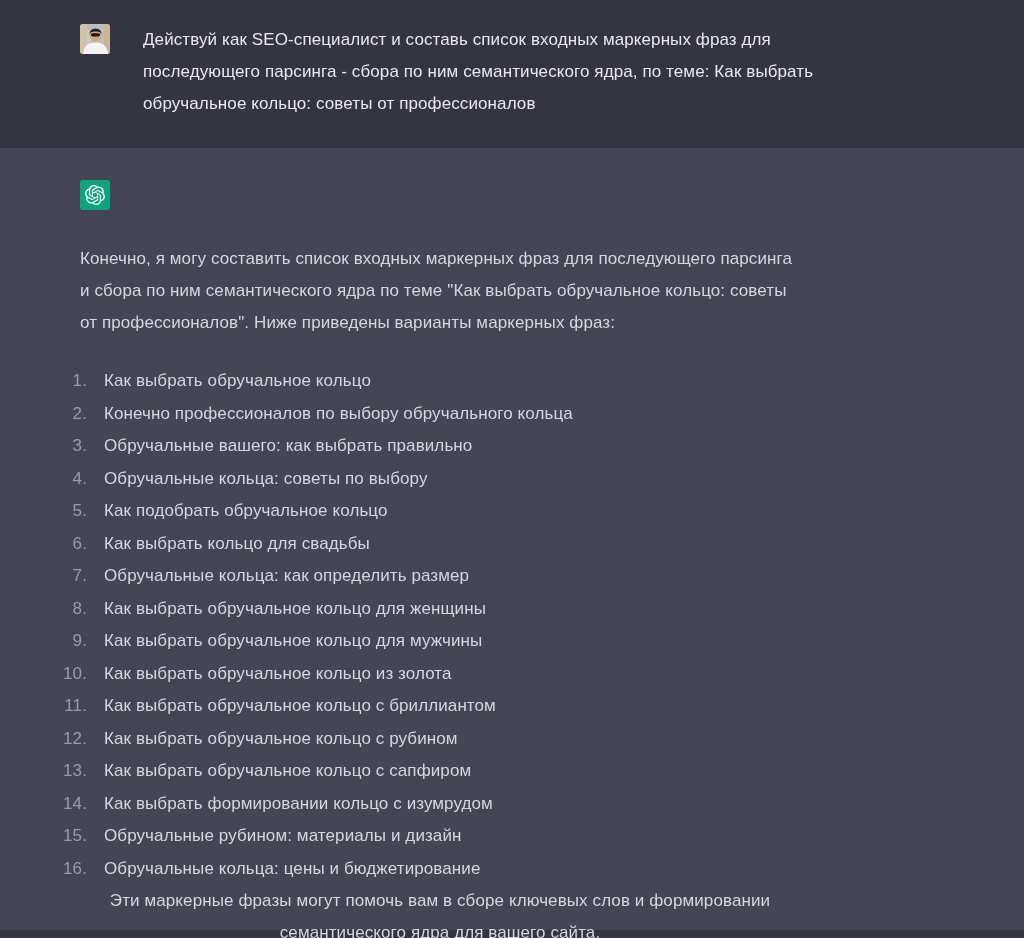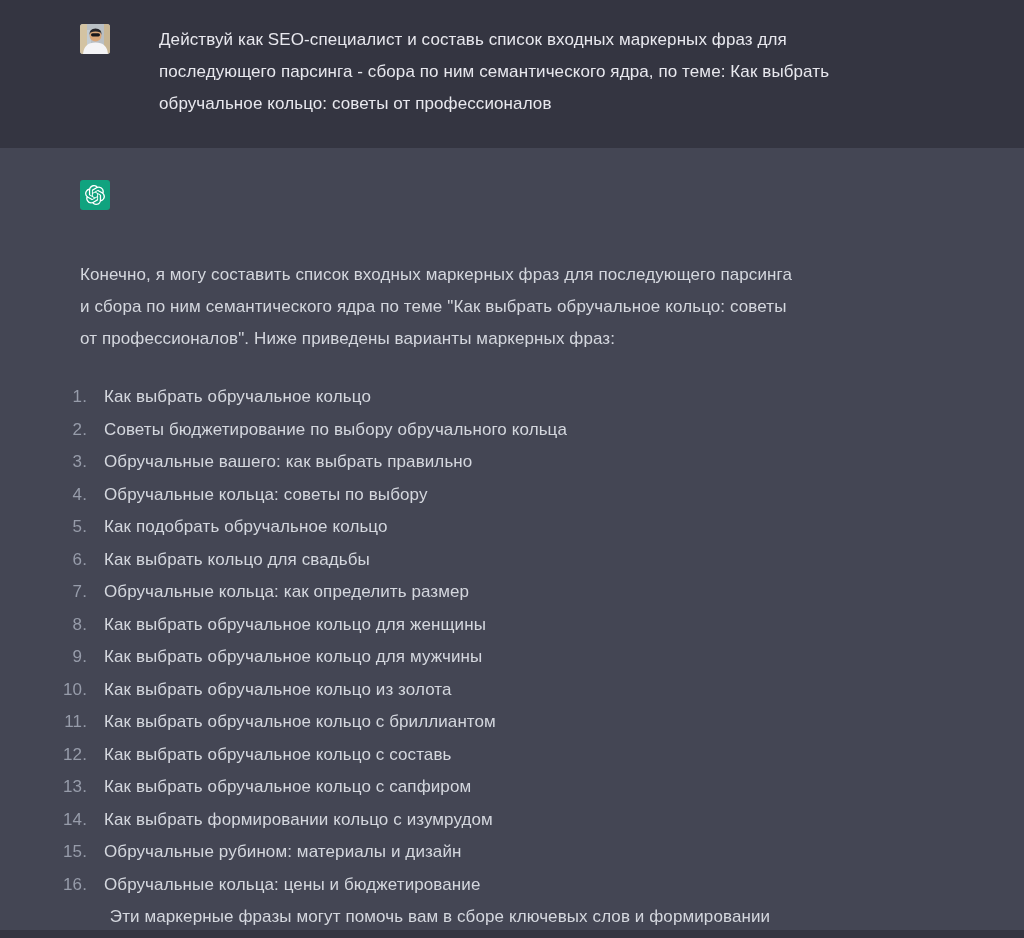--- a/index.html
+++ b/index.html
@@ -8,21 +8,21 @@
     background:#343541;
     font-family:"Liberation Sans","DejaVu Sans",sans-serif;
     overflow:hidden;
     -webkit-font-smoothing:antialiased;
   }
   .message { box-sizing:border-box; }
   .message.user { background:#343541; height:148px; }
   .message.assistant { background:#444654; height:782px; }
   .inner {
     display:flex; align-items:flex-start;
-    gap:49px;
+    gap:33px;
     padding:24px 71px 0 80px;
     box-sizing:border-box;
   }
   .assistant .inner { padding-top:32px;flex-direction:column; }
   .avatar {
     width:30px; height:30px; flex:none;
     border-radius:3px; overflow:hidden;
   }
   .bot-avatar {
     background:#10a37f;
@@ -100,21 +100,21 @@
           <path fill="#ffffff" d="M22.2819 9.8211a5.9847 5.9847 0 0 0-.5157-4.9108 6.0462 6.0462 0 0 0-6.5098-2.9A6.0651 6.0651 0 0 0 4.9807 4.1818a5.9847 5.9847 0 0 0-3.9977 2.9 6.0462 6.0462 0 0 0 .7427 7.0966 5.98 5.98 0 0 0 .511 4.9107 6.051 6.051 0 0 0 6.5146 2.9001A5.9847 5.9847 0 0 0 13.2599 24a6.0557 6.0557 0 0 0 5.7718-4.2058 5.9894 5.9894 0 0 0 3.9977-2.9001 6.0557 6.0557 0 0 0-.7475-7.073zm-9.022 12.6081a4.4755 4.4755 0 0 1-2.8764-1.0408l.1419-.0804 4.7783-2.7582a.7948.7948 0 0 0 .3927-.6813v-6.7369l2.02 1.1686a.071.071 0 0 1 .038.052v5.5826a4.504 4.504 0 0 1-4.4945 4.4944zm-9.6607-4.1254a4.4708 4.4708 0 0 1-.5346-3.0137l.142.0852 4.783 2.7582a.7712.7712 0 0 0 .7806 0l5.8428-3.3685v2.3324a.0804.0804 0 0 1-.0332.0615L9.74 19.9502a4.4992 4.4992 0 0 1-6.1408-1.6464zM2.3408 7.8956a4.485 4.485 0 0 1 2.3655-1.9728V11.6a.7664.7664 0 0 0 .3879.6765l5.8144 3.3543-2.0201 1.1685a.0757.0757 0 0 1-.071 0l-4.8303-2.7865A4.504 4.504 0 0 1 2.3408 7.8956zm16.5963 3.8558L13.1038 8.364 15.1192 7.2a.0757.0757 0 0 1 .071 0l4.8303 2.7913a4.4944 4.4944 0 0 1-.6765 8.1042v-5.6772a.79.79 0 0 0-.407-.667zm2.0107-3.0231l-.142-.0852-4.7735-2.7818a.7759.7759 0 0 0-.7854 0L9.409 9.2297V6.8974a.0662.0662 0 0 1 .0284-.0615l4.8303-2.7866a4.4992 4.4992 0 0 1 6.6802 4.66zM8.3065 12.863l-2.02-1.1638a.0804.0804 0 0 1-.038-.0567V6.0742a4.4992 4.4992 0 0 1 7.3757-3.4537l-.142.0805L8.704 5.459a.7948.7948 0 0 0-.3927.6813zm1.0976-2.3654l2.602-1.4998 2.6069 1.4998v2.9994l-2.5974 1.4997-2.6067-1.4997z"></path>
         </svg>
       </div>
       <div class="content">
         <p>Конечно, я могу составить список входных маркерных фраз для последующего парсинга и сбора по ним семантического ядра по теме "Как выбрать обручальное кольцо: советы от профессионалов". Ниже приведены варианты маркерных фраз:</p>
         <ol class="markers">
           <li>
               <span class="t">Как выбрать обручальное кольцо</span>
             </li>
           <li>
-              <span class="t">Советы бюджетирование по выбору обручального кольца</span>
+              <span class="t">Конечно профессионалов по выбору обручального кольца</span>
             </li>
           <li>
               <span class="t">Обручальные вашего: как выбрать правильно</span>
             </li>
           <li>
               <span class="t">Обручальные кольца: советы по выбору</span>
             </li>
           <li>
               <span class="t">Как подобрать обручальное кольцо</span>
             </li>
@@ -130,21 +130,21 @@
           <li>
               <span class="t">Как выбрать обручальное кольцо для мужчины</span>
             </li>
           <li>
               <span class="t">Как выбрать обручальное кольцо из золота</span>
             </li>
           <li>
               <span class="t">Как выбрать обручальное кольцо с бриллиантом</span>
             </li>
           <li>
-              <span class="t">Как выбрать обручальное кольцо с составь</span>
+              <span class="t">Как выбрать обручальное кольцо с рубином</span>
             </li>
           <li>
               <span class="t">Как выбрать обручальное кольцо с сапфиром</span>
             </li>
           <li>
               <span class="t">Как выбрать формировании кольцо с изумрудом</span>
             </li>
           <li>
               <span class="t">Обручальные рубином: материалы и дизайн</span>
             </li>

